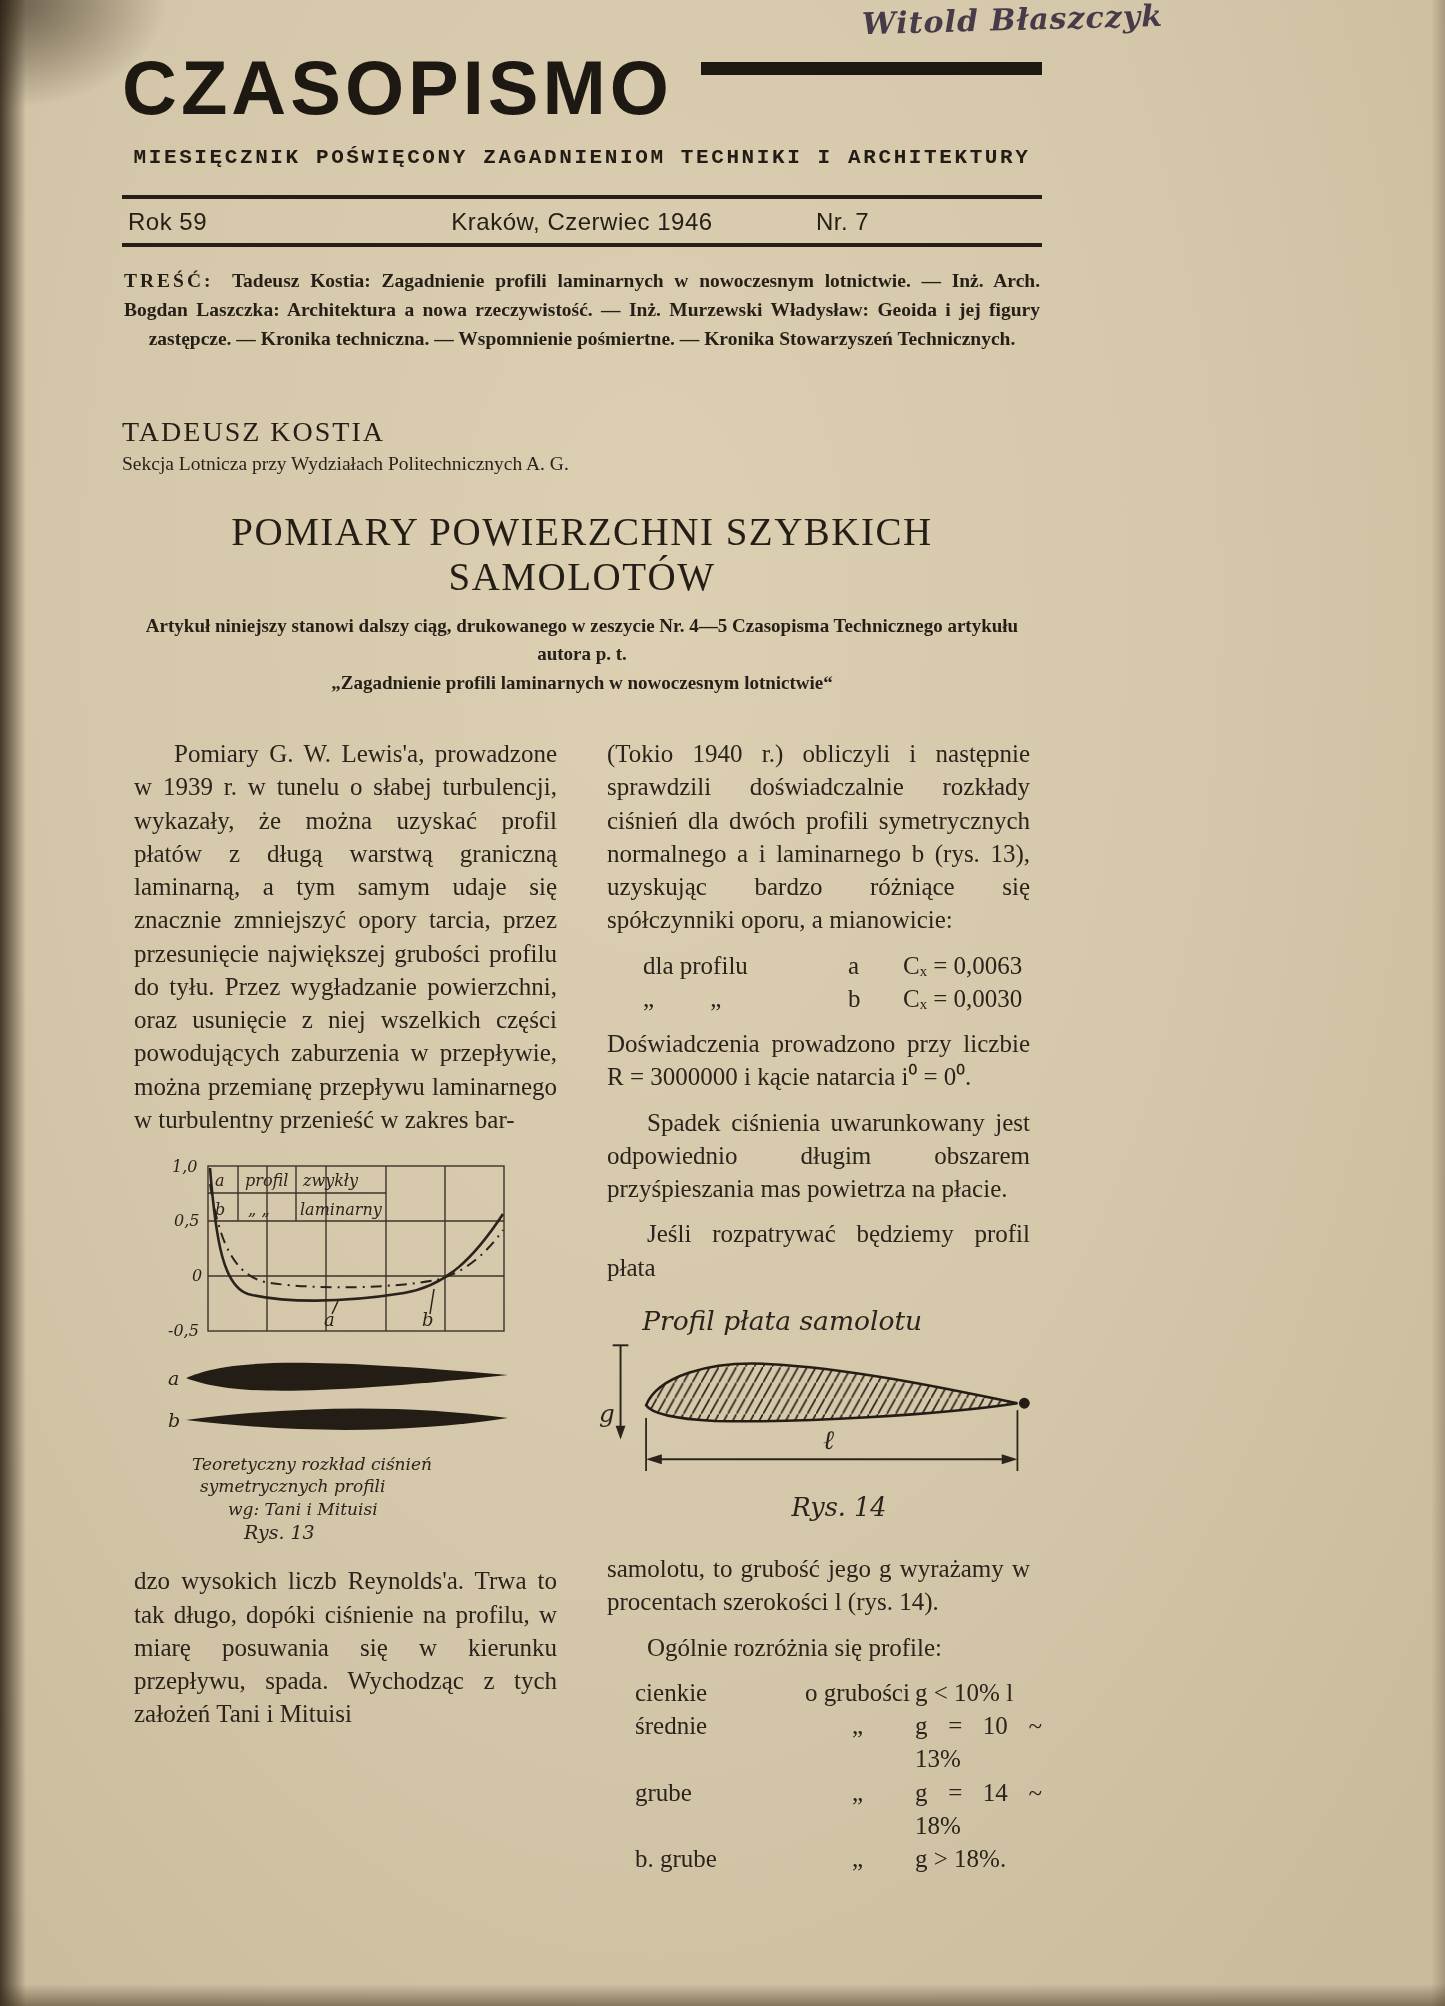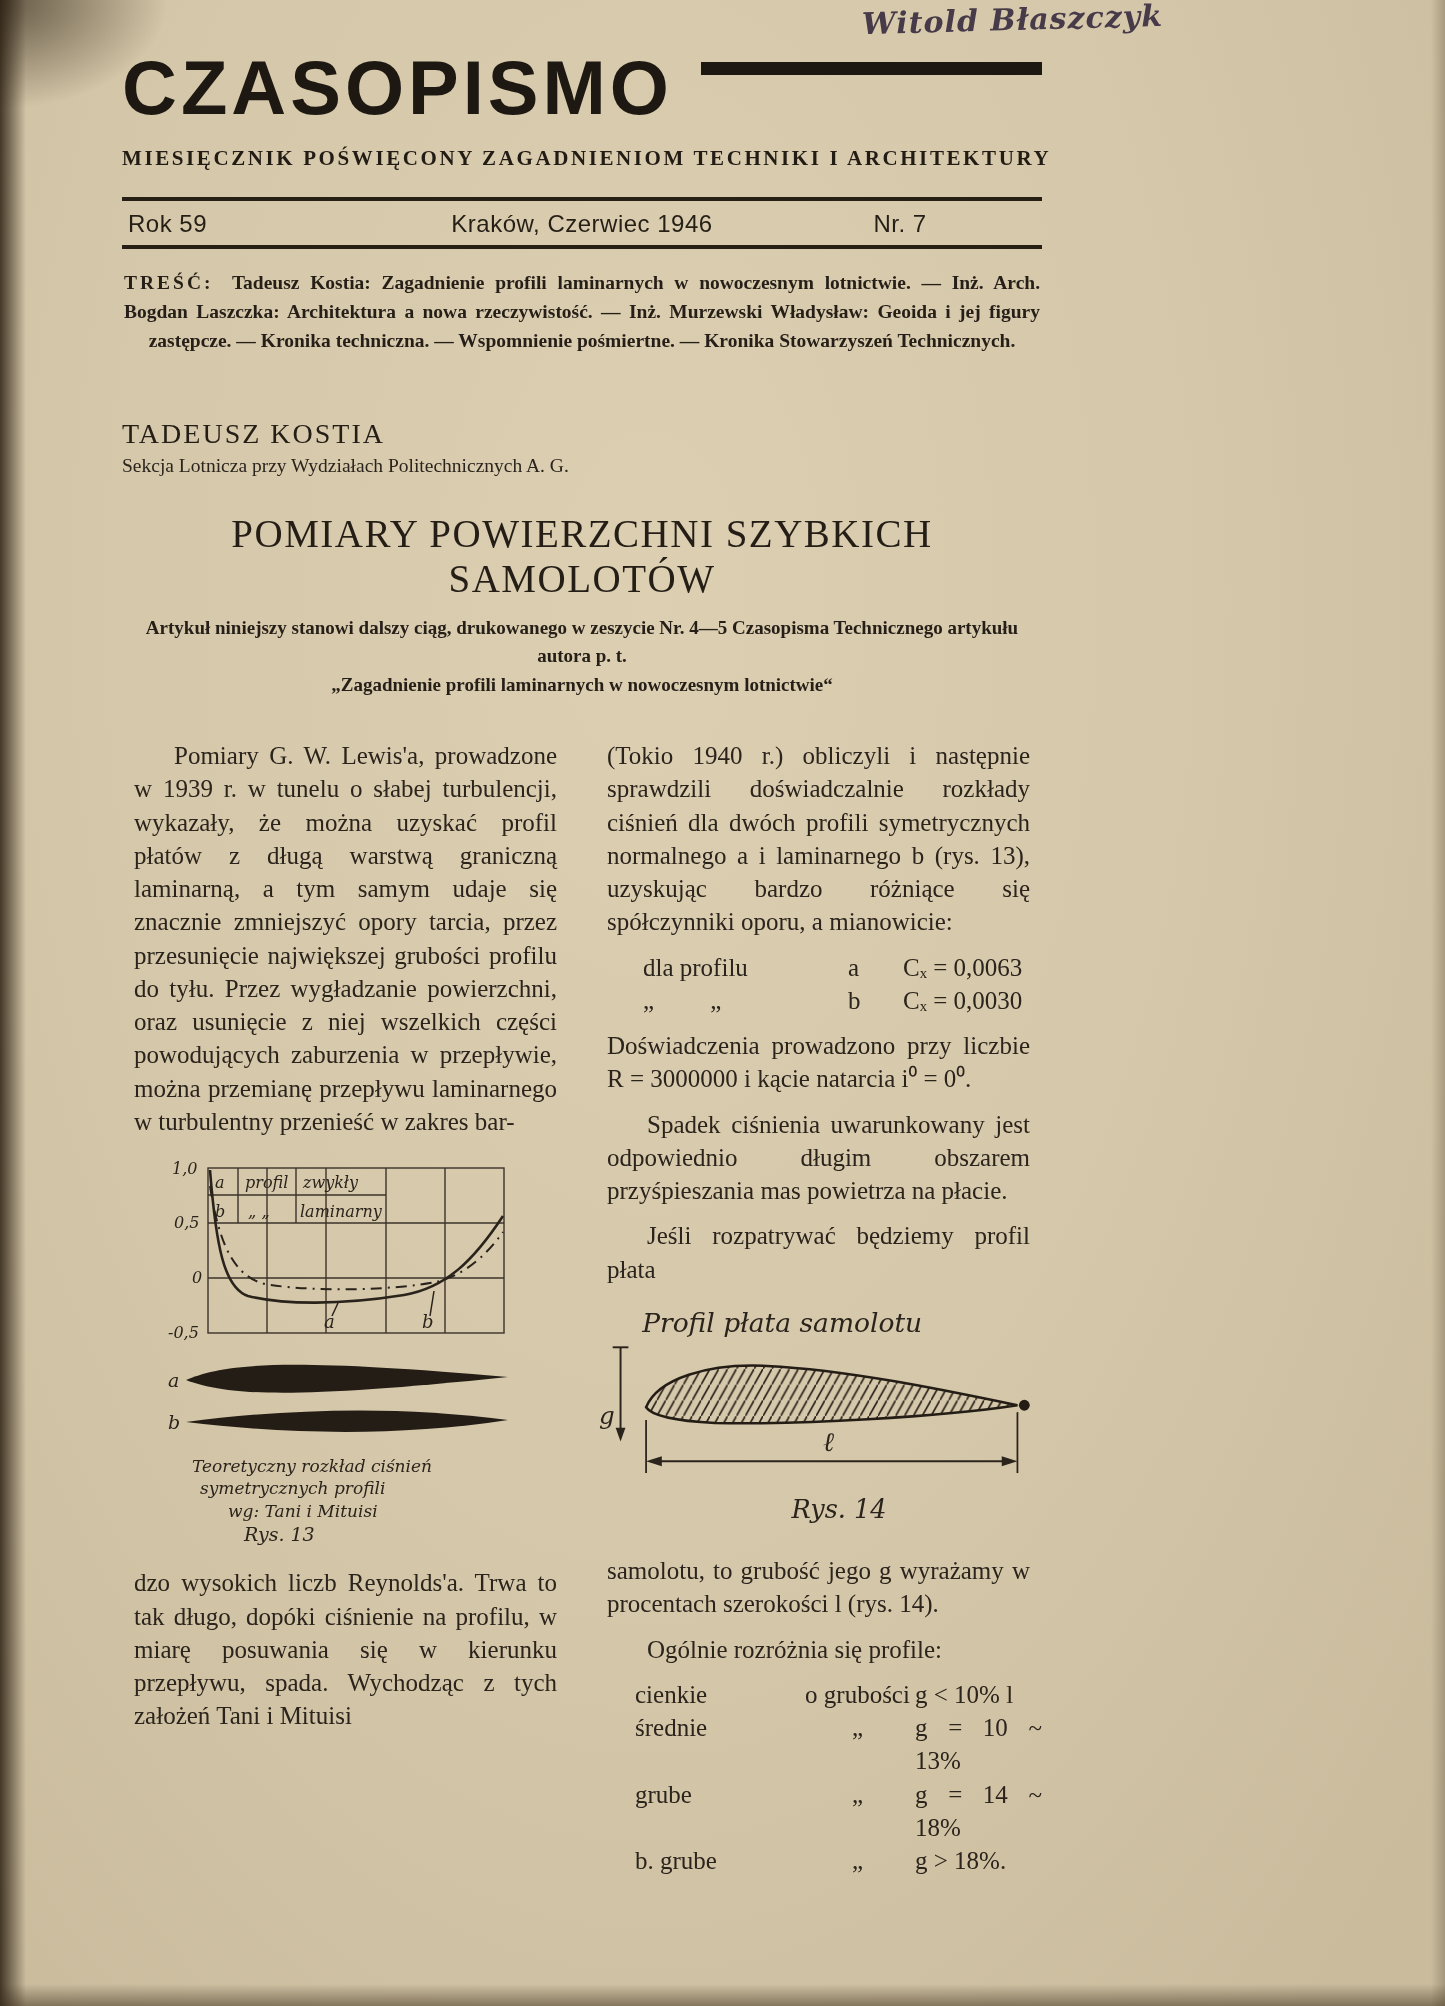--- a/index.html
+++ b/index.html
@@ -30,34 +30,34 @@
   .m-row1{display:flex;align-items:flex-start;}
   .m-row2{display:flex;align-items:flex-end;margin-top:-4px;}
   .m-title{
     font-family:"Liberation Sans",sans-serif;font-weight:700;font-size:76px;
     line-height:1;letter-spacing:4px;color:#1d1811;white-space:nowrap;
   }
   .m-row1 .m-bar{flex:1;height:13px;background:#1d1811;margin:12px 0 0 28px;}
   .m-row2 .m-bar{width:328px;height:13px;background:#1d1811;margin:0 32px 12px 0;}
   .m-sub{
     margin-top:20px;text-align:center;
-    font-family:Liberation Serif, serif;font-weight:700;
+    font-family:Liberation Mono, monospace;font-weight:700;
     font-size:21px;letter-spacing:2.6px;color:#221c14;white-space:nowrap;
   }
 
   
   .rule{height:4px;background:#261f16;}
   .rule-top{margin-top:26px;}
   .issue-row{
     display:flex;align-items:baseline;padding:9px 6px 7px 6px;
     font-family:"Liberation Sans",sans-serif;font-size:24px;color:#251f16;letter-spacing:.5px;
   }
   .issue-left{width:220px;}
   .issue-center{flex:1;text-align:center;}
-  .issue-right{width:220px;text-align:center;padding-right:52px;box-sizing:border-box;}
+  .issue-right{width:220px;text-align:left;padding-right:52px;box-sizing:border-box;}
 
   
   .toc{
     margin:20px 2px 0 2px;font-size:19.5px;line-height:1.48;font-weight:700;
     text-align:justify;text-align-last:center;color:#261f18;
   }
   .toc-label{letter-spacing:3px;margin-right:8px;}
 
   
   .author-block{margin-top:62px;}

